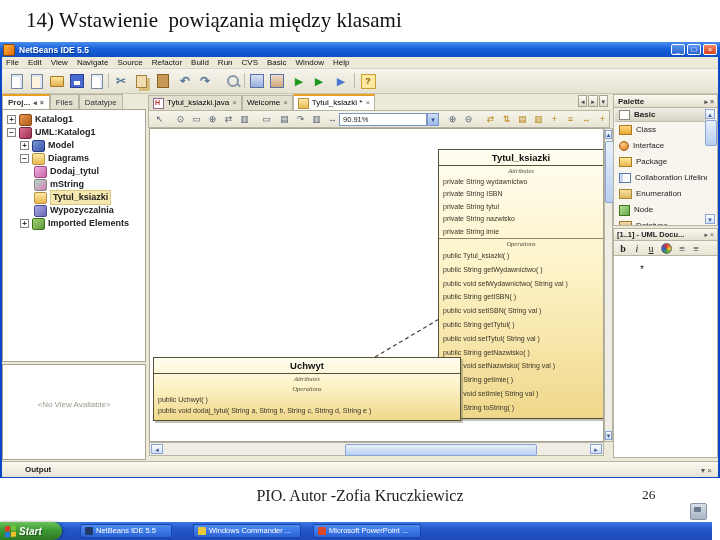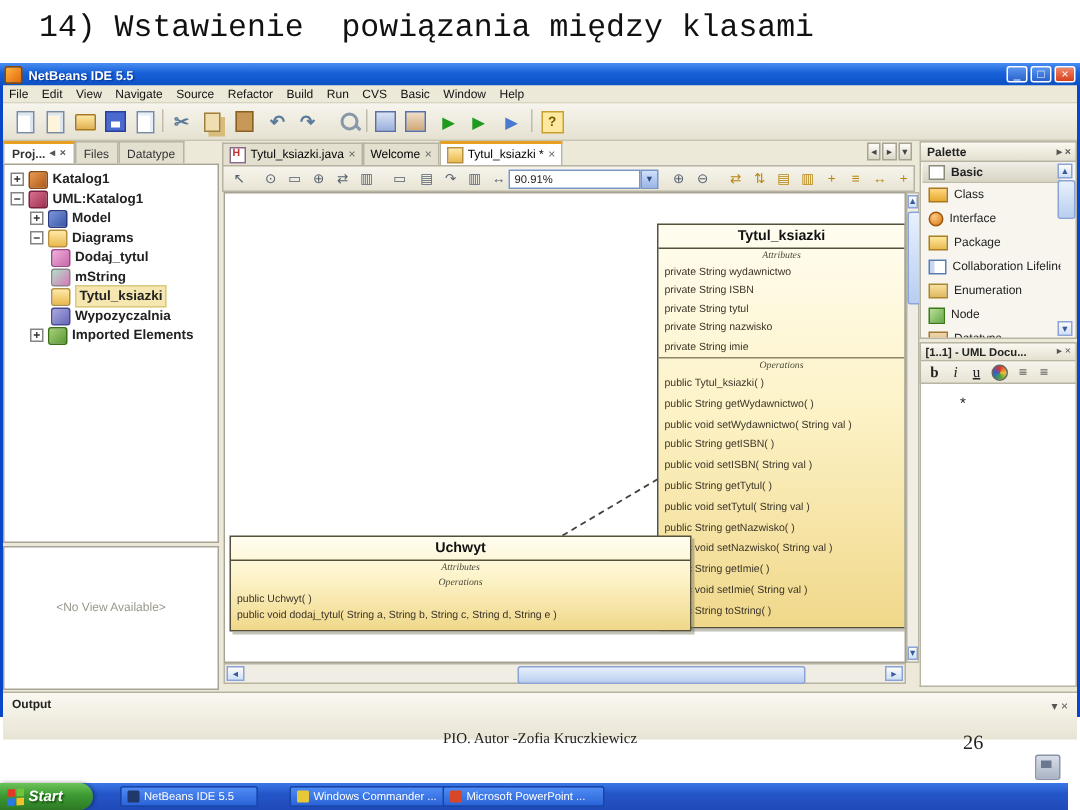--- a/index.html
+++ b/index.html
@@ -1,22 +1,22 @@
 <!DOCTYPE html>
 <html><head>
 <meta charset="utf-8">
 <style>
   html,body{margin:0;padding:0}
   body{width:720px;height:540px;position:relative;background:#fff;overflow:hidden;
        font-family:"Liberation Sans",sans-serif;-webkit-font-smoothing:antialiased}
   .abs{position:absolute}
 
   
-  .slide-title{left:26px;top:8px;font-family:Liberation Mono, monospace;font-size:21px;color:#111;white-space:pre}
-  .slide-footer{left:0;top:487px;width:720px;text-align:center;font-family:"Liberation Serif",serif;font-size:10px;color:#222}
+  .slide-title{left:26px;top:8px;font-family:Liberation Serif, serif;font-size:21px;color:#111;white-space:pre}
+  .slide-footer{left:0;top:487px;width:720px;text-align:center;font-family:"Liberation Serif",serif;font-size:16px;color:#222}
   .slide-page{left:642px;top:487px;font-family:"Liberation Serif",serif;font-size:13.5px;color:#222}
   .desktop-ico{left:690px;top:503px;width:15px;height:15px;background:linear-gradient(#d8dee8,#aab4c4);border:1px solid #8a96a8;border-radius:2px}
   .desktop-ico i{position:absolute;left:3px;top:3px;width:7px;height:5px;background:#6a7890;display:block}
 
   
   .win{left:0;top:42px;width:720px;height:436px;background:#ece9d8;border-left:2px solid #0a46c8;border-right:2px solid #0a46c8;border-bottom:2px solid #0a46c8;box-sizing:border-box}
   .titlebar{left:0;top:42px;width:720px;height:15px;background:linear-gradient(#4a8ef2 0%,#1760d8 45%,#0c51c4 100%);display:flex;align-items:center;padding:0 3px;box-sizing:border-box}
   .app-ico{width:10px;height:10px;background:linear-gradient(135deg,#ffb23a,#e06a10);border:1px solid #8a4a00;border-radius:2px;margin-right:4px}
   .titletext{color:#fff;font-size:8.5px;font-weight:bold;text-shadow:1px 1px 1px #07379a;flex:1}
   .winbtn{width:14px;height:11px;margin-left:2px;border:1px solid #fff;border-radius:2px;color:#fff;font-size:8px;line-height:9px;text-align:center;background:linear-gradient(#5a96f0,#2a62cc);box-sizing:border-box}
@@ -117,21 +117,21 @@
 
   
   .dhead{left:613px;top:228px;width:105px;height:13px;background:linear-gradient(#faf8f0,#e4e0d0);border:1px solid #b8b4a4;font-size:7.5px;font-weight:bold;color:#222;line-height:12px;padding-left:3px;box-sizing:border-box;white-space:nowrap;overflow:hidden}
   .dtool{left:613px;top:241px;width:105px;height:15px;background:linear-gradient(#f6f4ec,#e8e4d4);border:1px solid #b8b4a4;border-top:none;box-sizing:border-box;display:flex;align-items:center;gap:6px;padding-left:5px}
   .dtool .fmt{font-family:"Liberation Serif",serif;font-size:10px;color:#222;width:8px;text-align:center}
   .cwheel{width:9px;height:9px;border-radius:50%;background:conic-gradient(#e03030,#f0c030,#40a040,#3060d0,#e03030);border:1px solid #666}
   .dbody{left:613px;top:256px;width:105px;height:202px;background:#fff;border:1px solid #b8b4a4;border-top:none;box-sizing:border-box}
   .dstar{position:absolute;left:26px;top:8px;font-size:10px;color:#222}
 
   
-  .outbar{left:2px;top:461px;width:716px;height:32px;background:linear-gradient(#faf8f0,#e8e4d4);border-top:1px solid #b8b4a4;font-size:8px;font-weight:bold;color:#222;line-height:15px;padding-left:6px;box-sizing:border-box}
+  .outbar{left:2px;top:461px;width:716px;height:16px;background:linear-gradient(#faf8f0,#e8e4d4);border-top:1px solid #b8b4a4;font-size:8px;font-weight:bold;color:#222;line-height:15px;padding-left:23px;box-sizing:border-box}
   .outbar .btns{position:absolute;right:6px;top:1px;font-size:8px;color:#555;font-weight:normal}
 
   
   .taskbar{left:0;top:522px;width:712px;height:18px;background:linear-gradient(#3a77e8,#2456c9 40%,#1f4ab8)}
   .startbtn{position:absolute;left:0;top:0;width:62px;height:18px;border-radius:0 9px 9px 0;background:linear-gradient(#6cc45a,#3d9a33 45%,#2d7a25);display:flex;align-items:center;gap:3px;padding-left:5px;box-sizing:border-box;box-shadow:1px 0 3px rgba(0,0,0,.4)}
   .flag{width:11px;height:11px;display:grid;grid-template-columns:5px 5px;grid-template-rows:5px 5px;gap:1px;transform:skewY(-4deg)}
   .flag i{display:block}
   .startbtn span{color:#fff;font-size:10px;font-weight:bold;font-style:italic;text-shadow:1px 1px 1px #1a5a14}
   .task{position:absolute;top:2px;height:14px;background:linear-gradient(#4f8cf4,#2a63d8);border:1px solid #1846a8;border-radius:2px;color:#fff;font-size:7.5px;line-height:12px;display:flex;align-items:center;gap:3px;padding:0 4px;box-sizing:border-box;white-space:nowrap;overflow:hidden}
   .tico{width:8px;height:8px;flex:none;border-radius:1px}
@@ -494,17 +494,17 @@
     <span>Start</span>
   </div>
   <div class="task" style="left:80px;width:92px">
     <span class="tico" style="background:#20386a"></span>
     <span>NetBeans IDE 5.5</span>
   </div>
   <div class="task" style="left:193px;width:108px">
     <span class="tico" style="background:#e8c838"></span>
     <span>Windows Commander ...</span>
   </div>
-  <div class="task" style="left:295px;width:108px">
+  <div class="task" style="left:313px;width:108px">
     <span class="tico" style="background:#d84828"></span>
     <span>Microsoft PowerPoint ...</span>
   </div>
 </div>
 
 </body></html>

